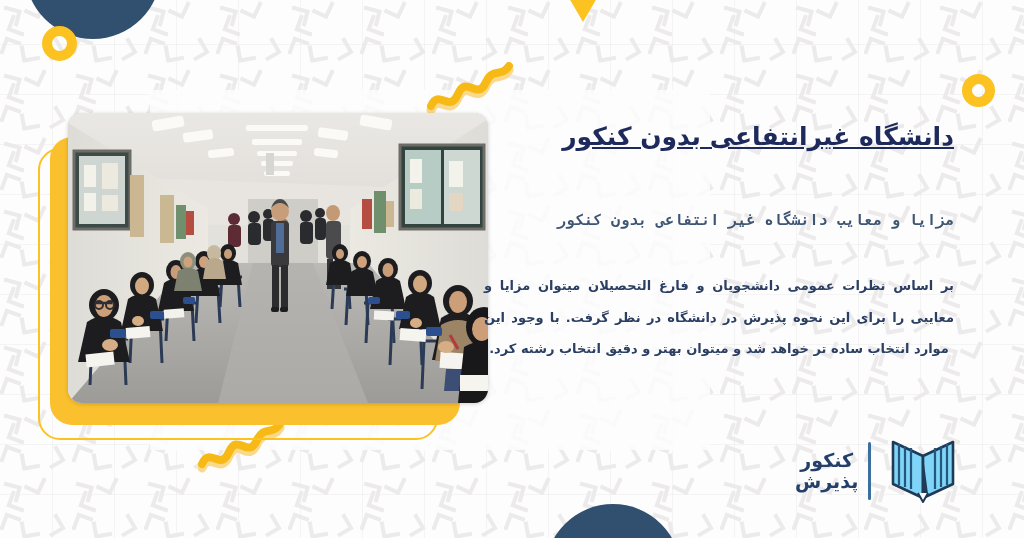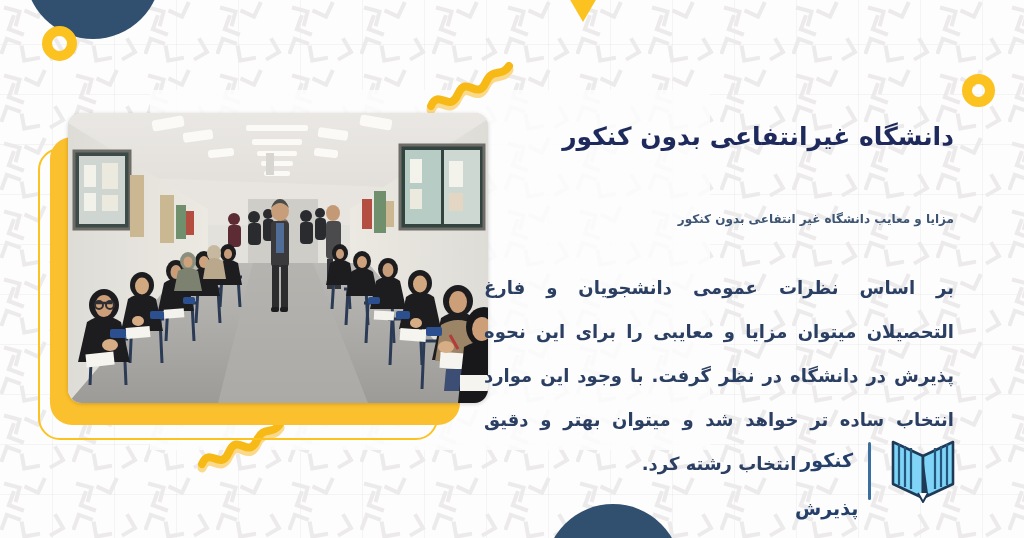--- a/index.html
+++ b/index.html
@@ -72,43 +72,44 @@
   .photo svg{display:block;width:100%;height:100%;}
   
   .text-col{
     position:absolute;right:70px;top:120px;width:470px;
     direction:rtl;text-align:right;
   }
   .title{
     font-size:25px;font-weight:bold;color:#1d2a5b;
     letter-spacing:0;line-height:1.35;margin:0;
     white-space:nowrap;
+    text-decoration:underline;
   }
   .subtitle{
-    font-size:12px;font-weight:bold;color:#3d5573;
-    margin:57px 0 12px 0;line-height:1.4;
+    font-size:15px;font-weight:bold;color:#3d5573;
+    margin:57px 0 12px 0;line-height:1.4;font-family:Liberation Mono, monospace;
   }
   .body-text{
-    font-size:18px;font-weight:bold;color:#2b3f63;
+    font-size:13px;font-weight:bold;color:#2b3f63;
     margin:38px 0 0 0;line-height:2.45;
     text-align:justify;
     text-align-last:center;
   }
   
   .logo{
     position:absolute;left:793px;top:432px;width:180px;height:78px;
     display:flex;align-items:center;justify-content:flex-end;gap:10px;
     direction:rtl;
   }
   .logo-words{
     display:flex;flex-direction:column;align-items:center;justify-content:center;
     line-height:1.12;padding-left:2px;
   }
   .logo-words span{
-    font-size:19px;font-weight:bold;color:#24406a;letter-spacing:1px;margin-top:27px;
+    font-size:19px;font-weight:bold;color:#24406a;letter-spacing:1px;
   }
   .logo-rule{width:3px;height:58px;background:#3b6f9c;border-radius:2px;}
   .logo-book{width:84px;height:66px;}
   .logo-book svg{display:block;width:100%;height:100%;}
 </style>
 </head>
 <body>
 
 <div id="stage">
 

